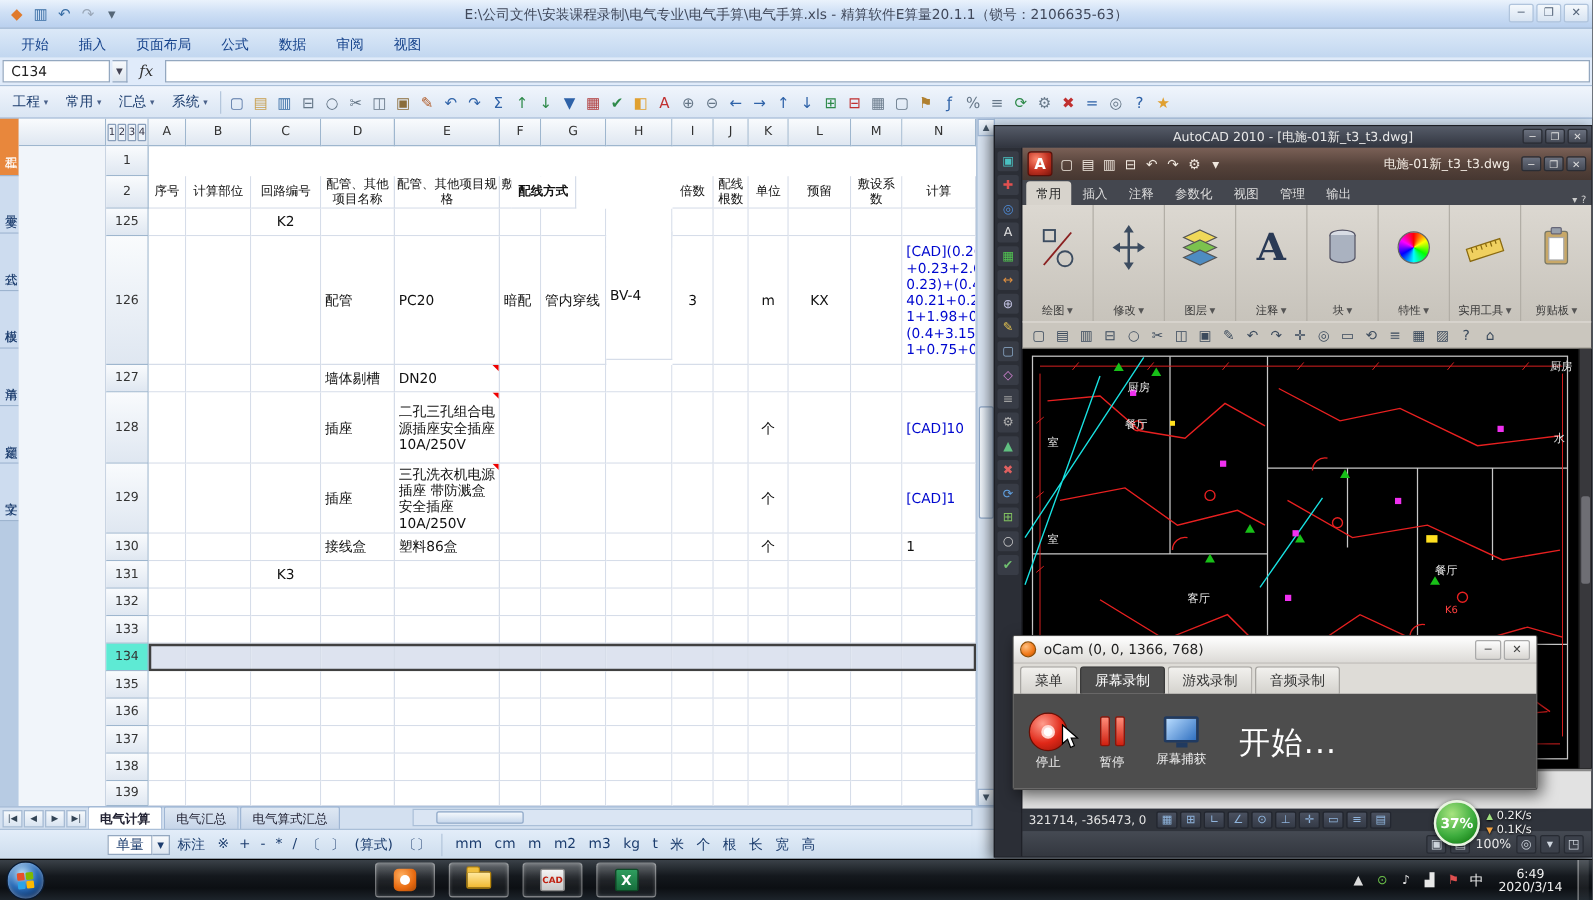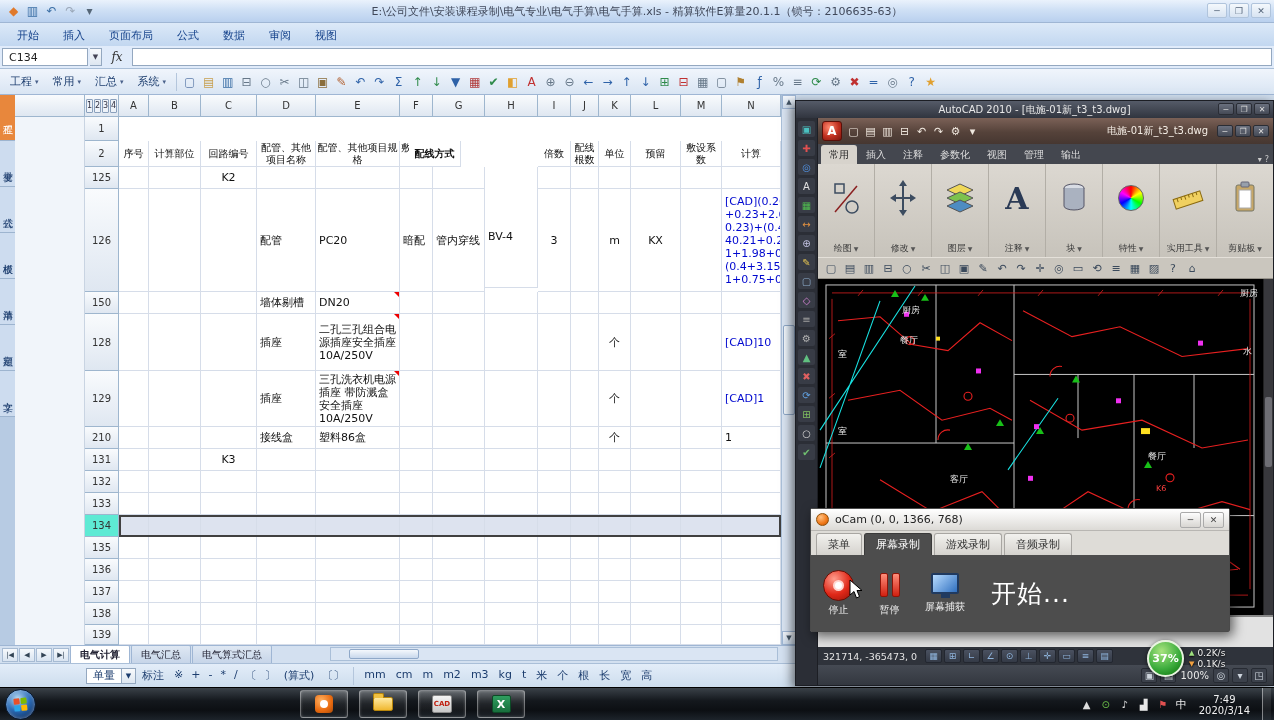--- a/index.html
+++ b/index.html
@@ -319,21 +319,21 @@
         <div class="gc center" style="left: 584px; top: 94px; width: 32px; height: 103px;">m</div>
         <div class="gc center" style="left: 616px; top: 94px; width: 50px; height: 103px;">KX</div>
         <div class="gc" style="left: 666px; top: 94px; width: 41px; height: 103px;"></div>
         <div class="gc pre blue" style="left: 707px; top: 94px; width: 59px; height: 103px;">[CAD](0.26
 +0.23+2.69
 0.23)+(0.4
 40.21+0.2
 1+1.98+0.2
 (0.4+3.15+
 1+0.75+0.7</div>
-        <div class="ghd" style="left: 70px; top: 197px; width: 34px; height: 22px;">150</div>
+        <div class="ghd" style="left: 70px; top: 197px; width: 34px; height: 22px;">127</div>
         <div class="gc center" style="left: 104px; top: 197px; width: 30px; height: 22px;"></div>
         <div class="gc" style="left: 134px; top: 197px; width: 52px; height: 22px;"></div>
         <div class="gc center" style="left: 186px; top: 197px; width: 56px; height: 22px;"></div>
         <div class="gc" style="left: 242px; top: 197px; width: 59px; height: 22px;">墙体剔槽</div>
         <div class="gc" style="left: 301px; top: 197px; width: 84px; height: 22px;">DN20<span class="flagtri"></span></div>
         <div class="gc" style="left: 385px; top: 197px; width: 33px; height: 22px;"></div>
         <div class="gc" style="left: 418px; top: 197px; width: 52px; height: 22px;"></div>
         <div class="gc" style="left: 470px; top: 197px; width: 53px; height: 22px;"></div>
         <div class="gc center" style="left: 523px; top: 197px; width: 33px; height: 22px;"></div>
         <div class="gc center" style="left: 556px; top: 197px; width: 28px; height: 22px;"></div>
@@ -369,21 +369,21 @@
 10A/250V<span class="flagtri"></span></div>
         <div class="gc" style="left: 385px; top: 276px; width: 33px; height: 56px;"></div>
         <div class="gc" style="left: 418px; top: 276px; width: 52px; height: 56px;"></div>
         <div class="gc" style="left: 470px; top: 276px; width: 53px; height: 56px;"></div>
         <div class="gc center" style="left: 523px; top: 276px; width: 33px; height: 56px;"></div>
         <div class="gc center" style="left: 556px; top: 276px; width: 28px; height: 56px;"></div>
         <div class="gc center" style="left: 584px; top: 276px; width: 32px; height: 56px;">个</div>
         <div class="gc center" style="left: 616px; top: 276px; width: 50px; height: 56px;"></div>
         <div class="gc" style="left: 666px; top: 276px; width: 41px; height: 56px;"></div>
         <div class="gc blue" style="left: 707px; top: 276px; width: 59px; height: 56px;">[CAD]1</div>
-        <div class="ghd" style="left: 70px; top: 332px; width: 34px; height: 22px;">210</div>
+        <div class="ghd" style="left: 70px; top: 332px; width: 34px; height: 22px;">130</div>
         <div class="gc center" style="left: 104px; top: 332px; width: 30px; height: 22px;"></div>
         <div class="gc" style="left: 134px; top: 332px; width: 52px; height: 22px;"></div>
         <div class="gc center" style="left: 186px; top: 332px; width: 56px; height: 22px;"></div>
         <div class="gc" style="left: 242px; top: 332px; width: 59px; height: 22px;">接线盒</div>
         <div class="gc" style="left: 301px; top: 332px; width: 84px; height: 22px;">塑料86盒</div>
         <div class="gc" style="left: 385px; top: 332px; width: 33px; height: 22px;"></div>
         <div class="gc" style="left: 418px; top: 332px; width: 52px; height: 22px;"></div>
         <div class="gc" style="left: 470px; top: 332px; width: 53px; height: 22px;"></div>
         <div class="gc center" style="left: 523px; top: 332px; width: 33px; height: 22px;"></div>
         <div class="gc center" style="left: 556px; top: 332px; width: 28px; height: 22px;"></div>
@@ -935,21 +935,21 @@
     <div class="t-tray">
       <div id="tray-icons" style="display:flex;gap:7px;align-items:center">
           <div class="trayicon" style="color: rgb(220, 220, 220);">▲</div>
           <div class="trayicon" style="color: rgb(108, 194, 74);">⊙</div>
           <div class="trayicon" style="color: rgb(232, 232, 232);">♪</div>
           <div class="trayicon" style="color: rgb(232, 232, 232);">▟</div>
           <div class="trayicon" style="color: rgb(224, 80, 80);">⚑</div>
         </div>
       <div class="t-ime">中</div>
       <div class="t-clock">
-        <div>7:49</div>
+        <div>6:49</div>
         <div>2020/3/14</div>
       </div>
       <div class="t-showdesk"></div>
     </div>
   </div>
 
   <div id="speedball">
     <div class="sb-ball">37%</div>
     <div class="sb-speeds">
       <div class="sb-row">

